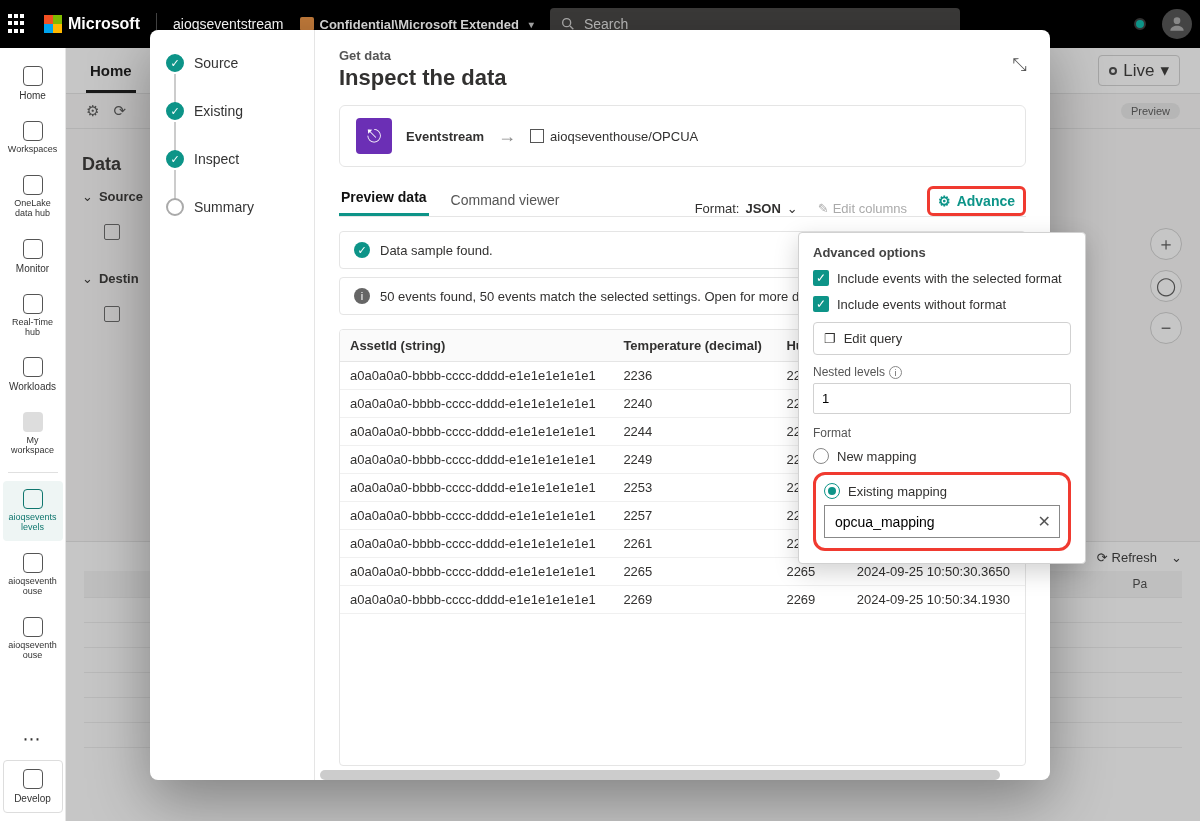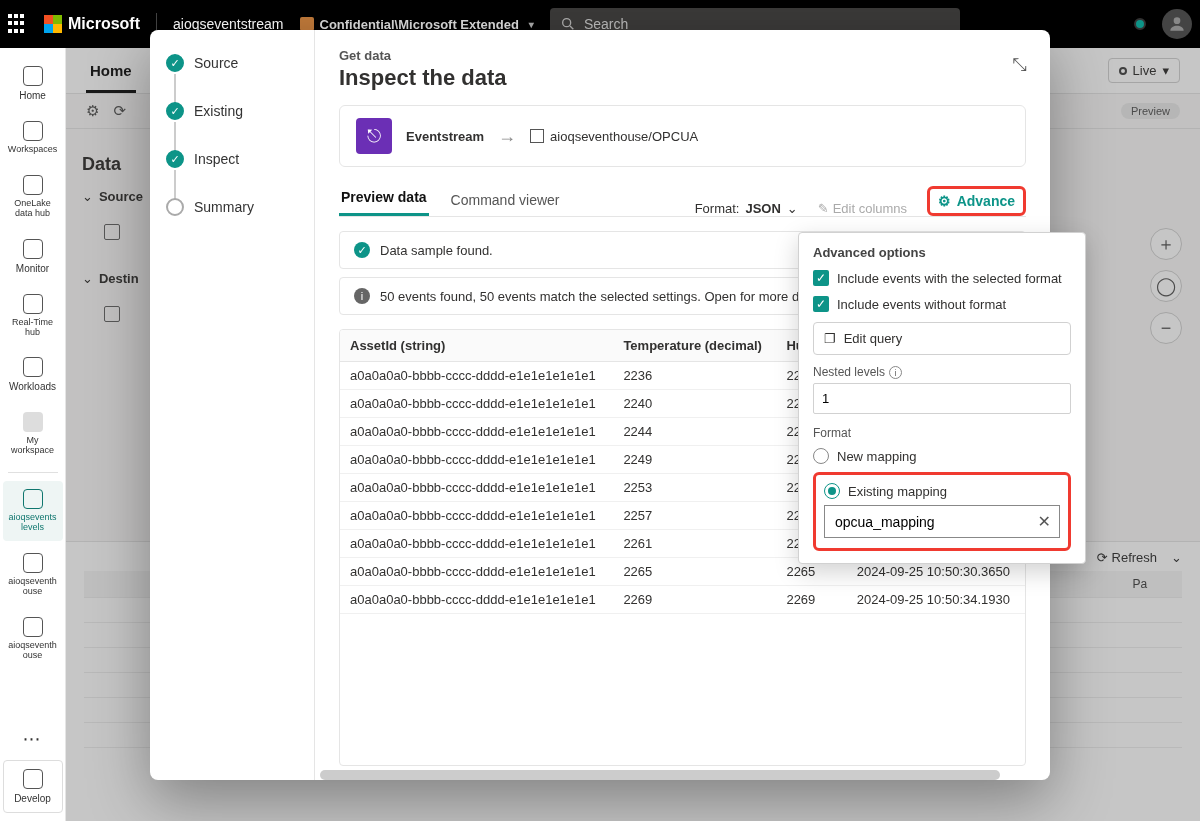--- a/index.html
+++ b/index.html
@@ -70,21 +70,21 @@
   .nav-item.active { background:#eef5f4; color: var(--ms-teal); }
   .nav-item .ico { display:block; margin:0 auto 4px; width:20px; height:20px; border:1.5px solid #555; border-radius:4px;}
   .nav-item.small { font-size:9px; line-height:1.1; }
   .nav-spacer { flex:1; }
   .nav-dots { font-size:18px; letter-spacing:2px; padding:6px; }
 
   .content { flex:1; position:relative; display:flex; flex-direction:column; }
   .tabbar { height:46px; border-bottom:1px solid var(--ms-gray-2); display:flex; align-items:center; padding:0 20px; justify-content:space-between; background:#fff;}
   .tabbar .tab { font-size:15px; font-weight:600; color:#666; padding:11px 4px; margin-right:20px;}
   .tabbar .tab.active { color:#111; border-bottom:3px solid #111; }
-  .live-btn { border:1px solid var(--ms-gray-3); border-radius:4px; padding:4px 10px; font-size:13px; display:flex; align-items:center; gap:6px;}
+  .live-btn { border:1px solid var(--ms-gray-3); border-radius:4px; padding:4px 10px; font-size:17px; display:flex; align-items:center; gap:6px;}
   .live-dot { width:8px; height:8px; border:2px solid #444; border-radius:50%; }
   .preview-badge { background:#e9e9e9; color:#555; border-radius:10px; padding:2px 10px; font-size:11px; margin-left:8px;}
 
   .canvas-actions { position:absolute; right:18px; top:230px; display:flex; flex-direction:column; gap:10px;}
   .round-btn { width:32px; height:32px; border:1px solid var(--ms-gray-3); border-radius:50%; display:flex; align-items:center; justify-content:center; background:#fff; font-size:18px; color:#555;}
 
   .lower-panel {
     position:absolute; left:0; right:0; bottom:0; height:280px;
     border-top:1px solid var(--ms-gray-2); background:#fff;
     padding:8px 18px 0 18px;
@@ -181,21 +181,21 @@
   .pop-title { font-size:13px; font-weight:600; color:#444; margin-bottom:10px;}
   .chk-row { display:flex; align-items:center; gap:8px; margin-bottom:10px; font-size:13px;}
   .chk { width:16px; height:16px; background: var(--ms-teal2); border-radius:2px; color:#fff; font-size:12px; text-align:center; line-height:16px;}
   .pop-btn { border:1px solid var(--ms-gray-3); border-radius:4px; padding:8px 10px; display:flex; align-items:center; gap:8px; font-size:13px; margin-bottom:10px;}
   .pop-label { font-size:12px; color:#555; margin:6px 0 4px; display:flex; align-items:center; gap:4px;}
   .pop-input { width:100%; border:1px solid var(--ms-gray-3); border-radius:2px; padding:7px 8px; font-size:13px;}
   .radio-row { display:flex; align-items:center; gap:8px; margin:8px 0; font-size:13px;}
   .radio { width:16px; height:16px; border:1.5px solid #888; border-radius:50%; position:relative;}
   .radio.checked { border-color: var(--ms-teal2);}
   .radio.checked::after { content:""; position:absolute; inset:3px; background: var(--ms-teal2); border-radius:50%;}
-  .map-group { border:3px solid var(--ms-red-box); border-radius:6px; padding:6px 8px 10px; margin-top:2px;}
+  .map-group { border:3px solid var(--ms-red-box); border-radius:12px; padding:6px 8px 10px; margin-top:2px;}
   .map-input { display:flex; align-items:center; border:1px solid #888; padding:6px 8px; margin-top:6px;}
   .map-input input { border:none; outline:none; flex:1; font-size:14px;}
   .map-input .x { font-size:16px; color:#555; }
 
   .info-circle { width:13px; height:13px; border:1px solid #888; border-radius:50%; font-size:9px; line-height:12px; text-align:center; color:#666;}
 
   
   svg { display:block; }
 
   .bg-scroll-thumb {

